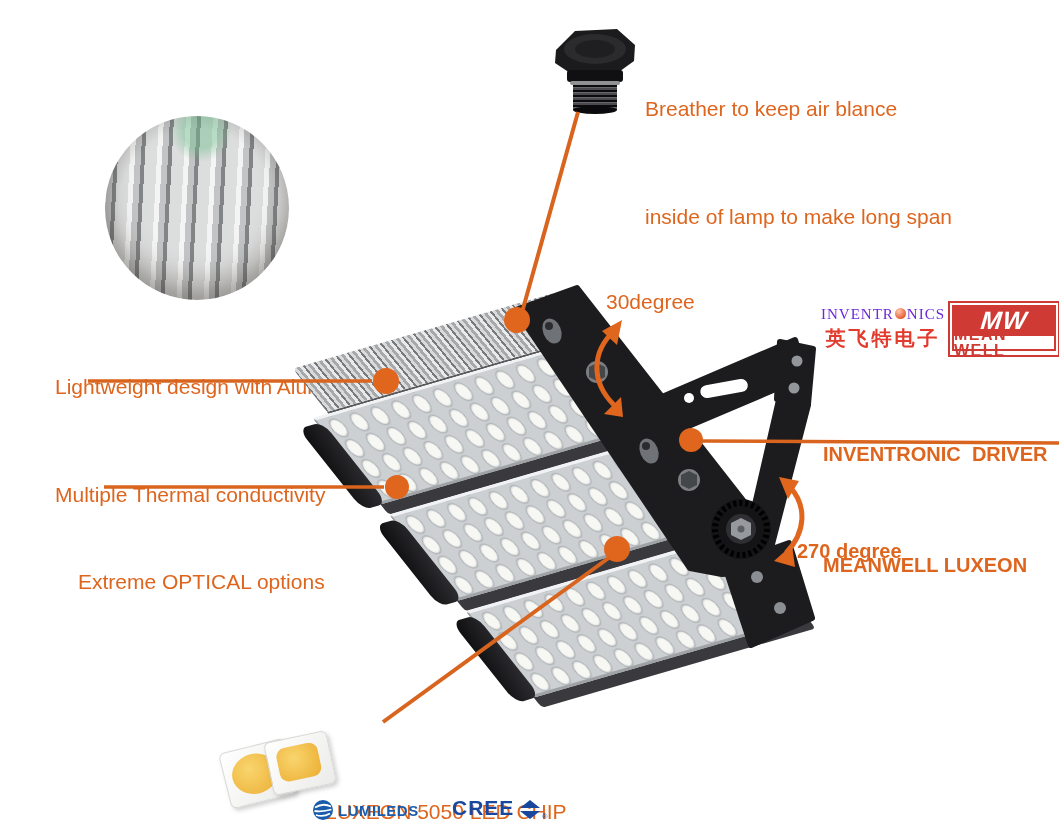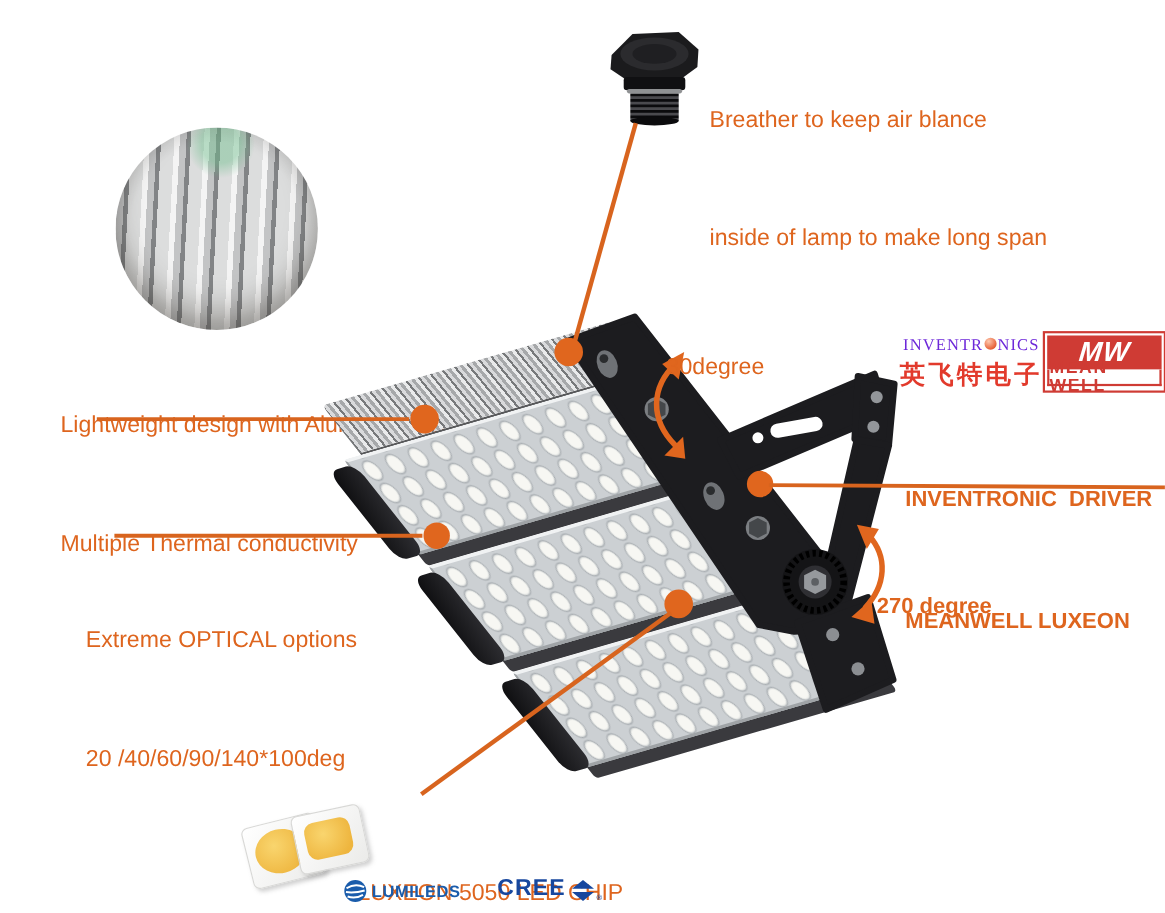--- a/index.html
+++ b/index.html
@@ -34,21 +34,21 @@
       radial-gradient(circle at 50% 50%,rgba(0,0,0,0) 60%,rgba(0,0,0,.25) 100%),
       repeating-linear-gradient(93deg,#f4f4f4 0 5px,#c3c4c5 5px 11px,#828486 11px 15px,#dcdddd 15px 27px);
     box-shadow:inset 0 -18px 26px rgba(60,55,45,.35);}
 
   
   .inv-logo{position:absolute;left:815px;top:306px;width:136px;text-align:center;z-index:3;}
   .inv-en{font-family:"Liberation Serif",serif;font-weight:normal;font-size:15px;letter-spacing:1px;
           color:#6d28d9;white-space:nowrap;text-align:center;}
   .inv-o{display:inline-block;width:11px;height:11px;border-radius:50%;vertical-align:baseline;
          background:radial-gradient(circle at 35% 30%,#ffc9ae,#e4592f 75%);margin:0 1px;}
-  .inv-cn{font-family:"DejaVu Sans",sans-serif;font-weight:bold;font-size:23px;letter-spacing:3px;
+  .inv-cn{font-family:"DejaVu Sans",sans-serif;font-weight:bold;font-size:20px;letter-spacing:3px;
           color:#e23a2c;margin-top:2px;white-space:nowrap;}
   .mw-logo{position:absolute;left:948px;top:301px;width:104px;height:48px;z-index:3;
            border:2px solid #cf3b34;background:#fff;padding:2px;}
   .mw-top{background:#cf3b34;height:31px;display:flex;align-items:center;justify-content:center;}
   .mw-mw{color:#fff;font-size:25px;font-weight:bold;font-style:italic;letter-spacing:1px;
          transform:skewX(-6deg);line-height:1;}
   .mw-bottom{height:13px;background:#fff;border:2px solid #cf3b34;border-top:none;
              display:flex;align-items:center;justify-content:center;
              color:#cf3b34;font-size:16px;font-weight:bold;letter-spacing:1.5px;line-height:1;}
 
@@ -167,24 +167,23 @@
     <div>inside of lamp to make long span</div>
   </div>
 
   <div class="txt" style="left:55px;top:297px;">
     <div>Lightweight design with Aluminum Fin</div>
     <div>Multiple Thermal conductivity</div>
   </div>
 
   <div class="txt" style="left:78px;top:492px;">
     <div>Extreme OPTICAL options</div>
-    <div>20 /40/60/90/140*100deg</div>
-  </div>
-
-  <div class="txt" style="left:606px;top:284px;z-index:3;margin-top:32px;">30degree</div>
+  </div>
+
+  <div class="txt" style="left:606px;top:284px;z-index:3;">30degree</div>
 
   <div class="txt small" style="left:823px;top:362px;z-index:3;">
     <div>INVENTRONIC  DRIVER</div>
     <div>MEANWELL LUXEON</div>
   </div>
 
   <div class="txt small" style="left:797px;top:533px;z-index:3;">270 degree</div>
 
   <div class="txt" style="left:325px;top:722px;">
     <div>LUXEON 5050 LED CHIP</div>

